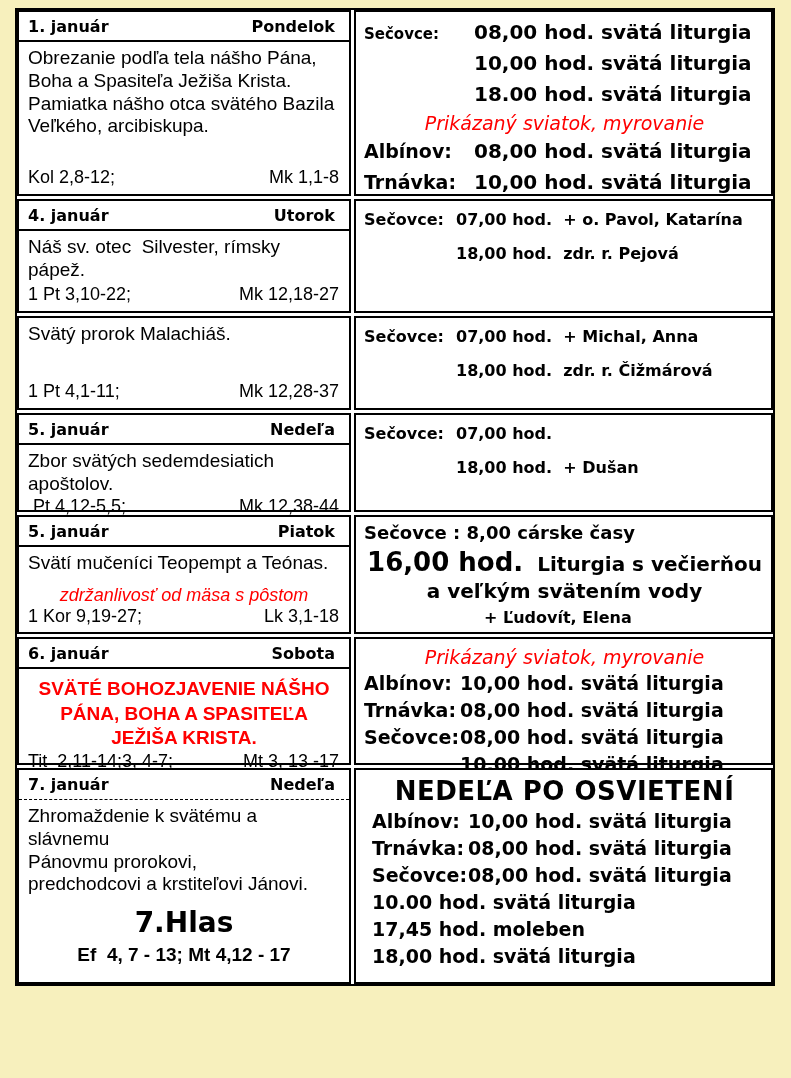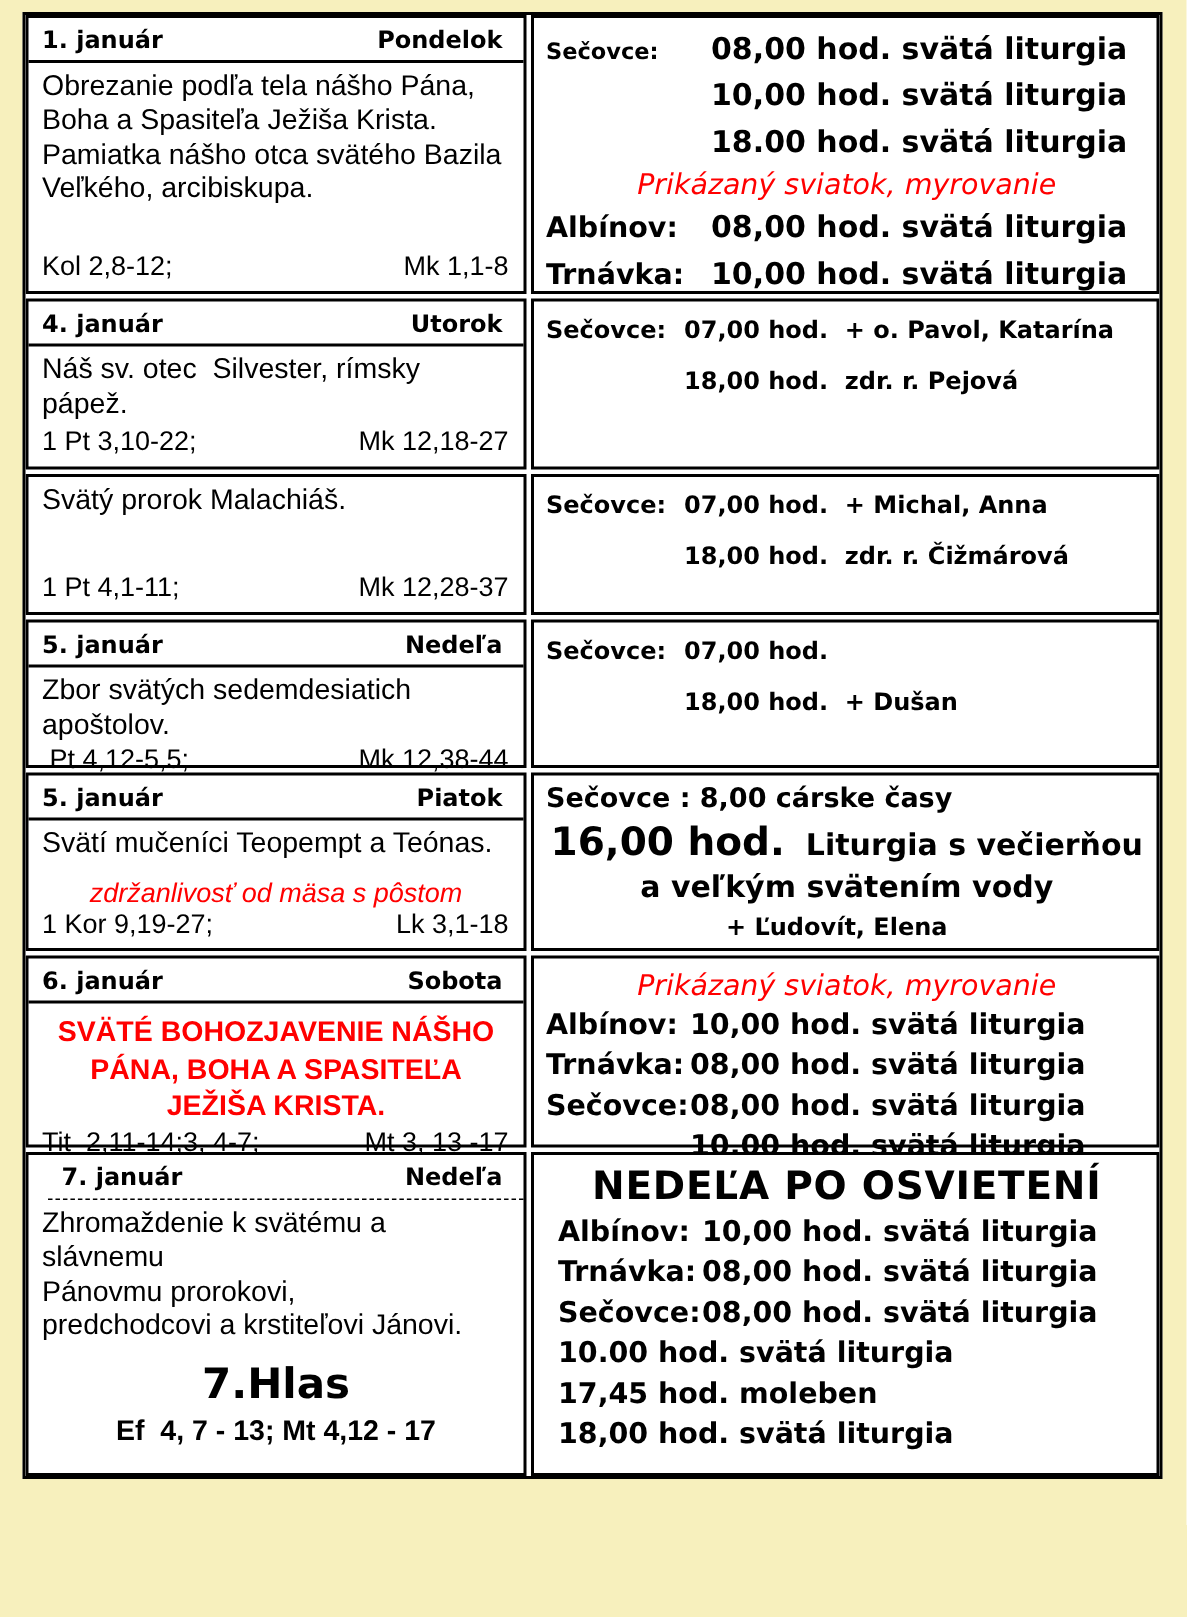--- a/index.html
+++ b/index.html
@@ -20,21 +20,21 @@
   .lcell { flex:0 0 334px; display:flex; flex-direction:column; }
   .rcell { flex:1 1 auto; display:flex; flex-direction:column; padding:5px 6px 4px 8px; }
   .h1{height:186px}.h2{height:114px}.h3{height:94px}.h4{height:99px}
   .h5{height:119px}.h6{height:128px}.h7{height:216px}
 
   .hdr {
     display:flex; justify-content:space-between; align-items:center;
     height:30px; padding:0 14px 0 9px; border-bottom:2px solid #000;
     font-size:16px; font-weight:bold; flex:0 0 auto;
   }
-  .hdr.dashed { border-bottom:1px dashed #000;margin-left:13px; }
+  .hdr.dashed { border-bottom:1px dashed #000; }
 
   .desc {
     font-family:"Liberation Sans", sans-serif; font-size:19px; line-height:1.2;
     padding:5px 8px 0 9px; white-space:pre-wrap;
   }
   .readings {
     margin-top:auto; display:flex; justify-content:space-between;
     font-family:"Liberation Sans", sans-serif; font-size:18px;
     padding:0 10px 6px 9px;
   }

